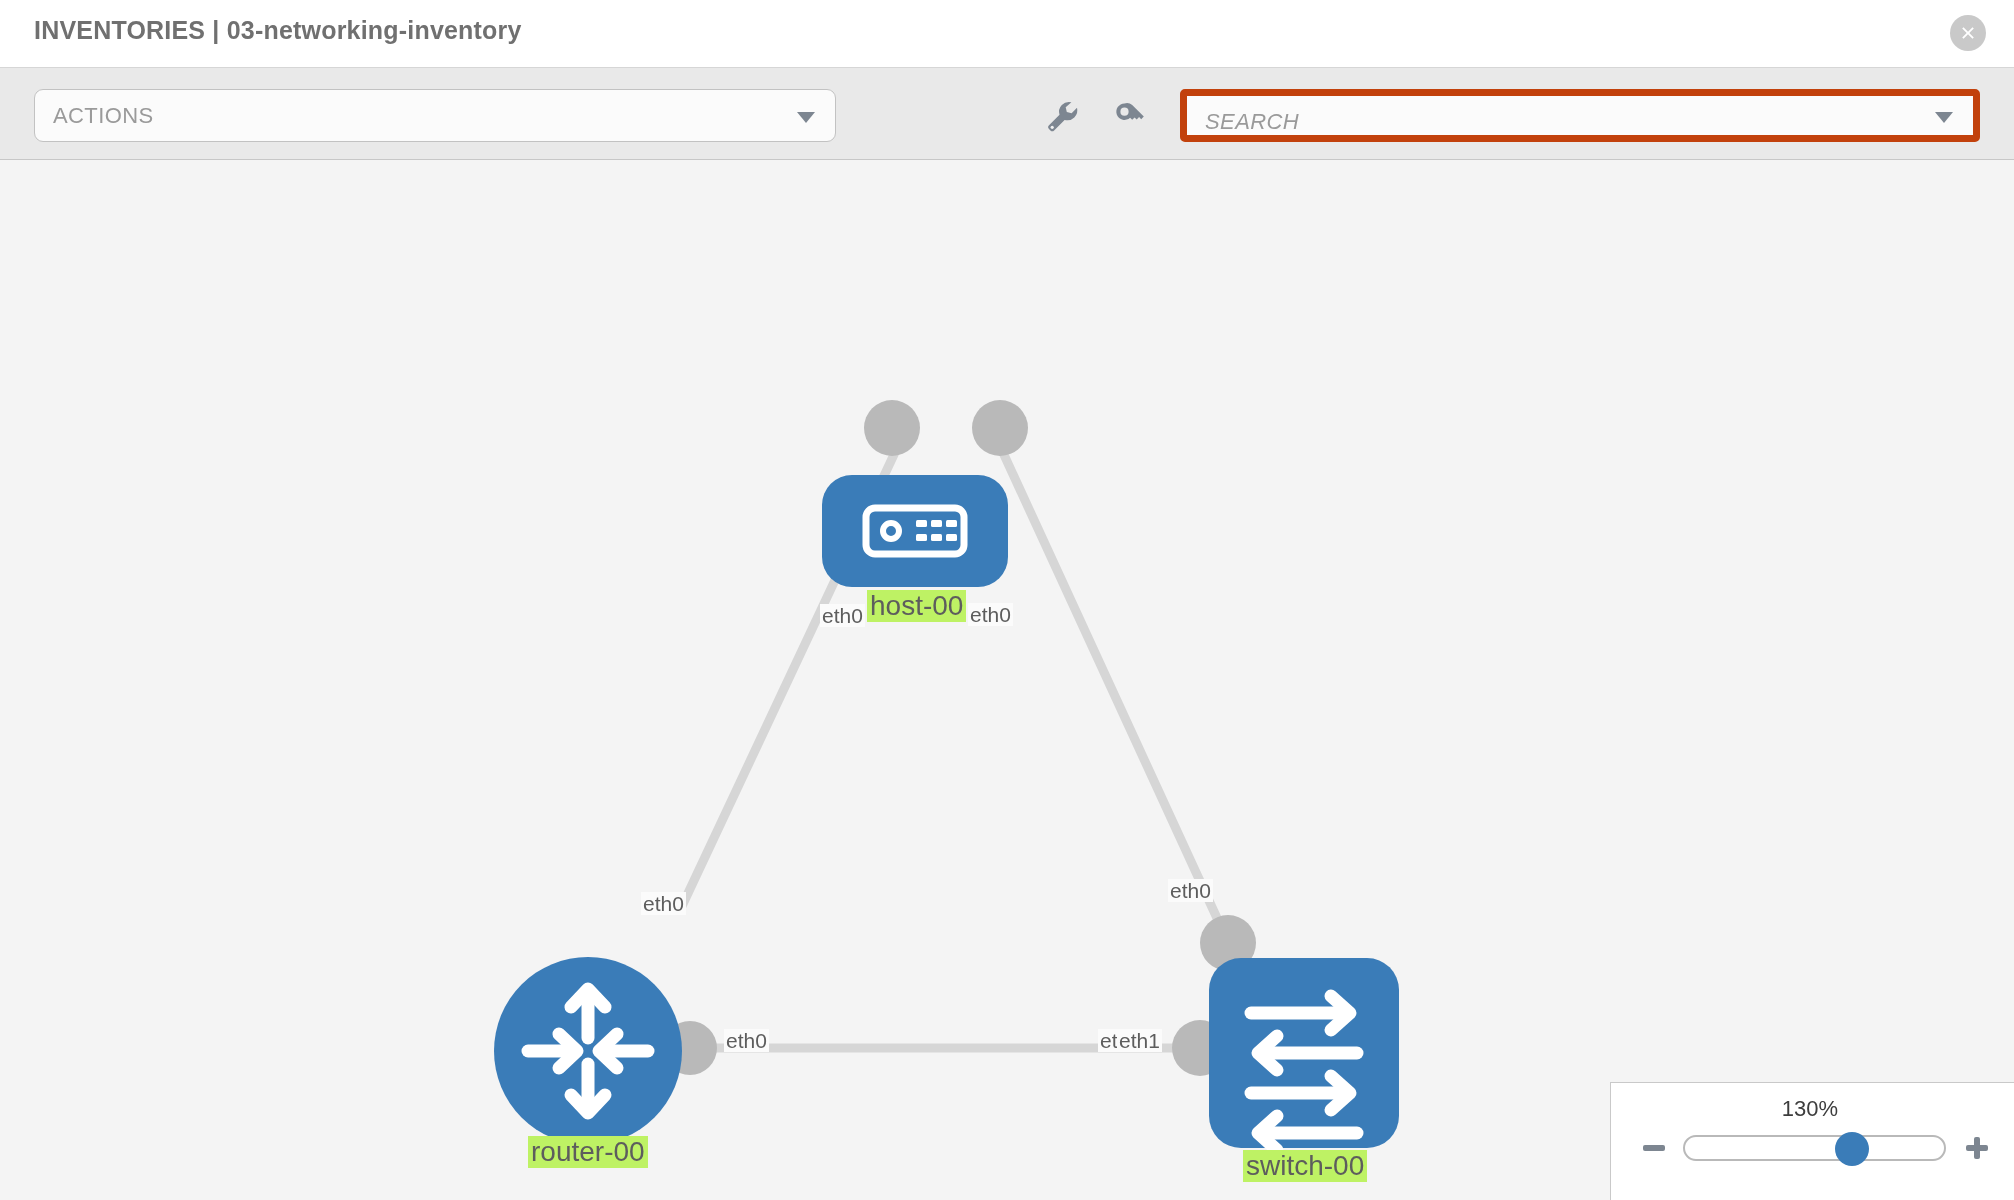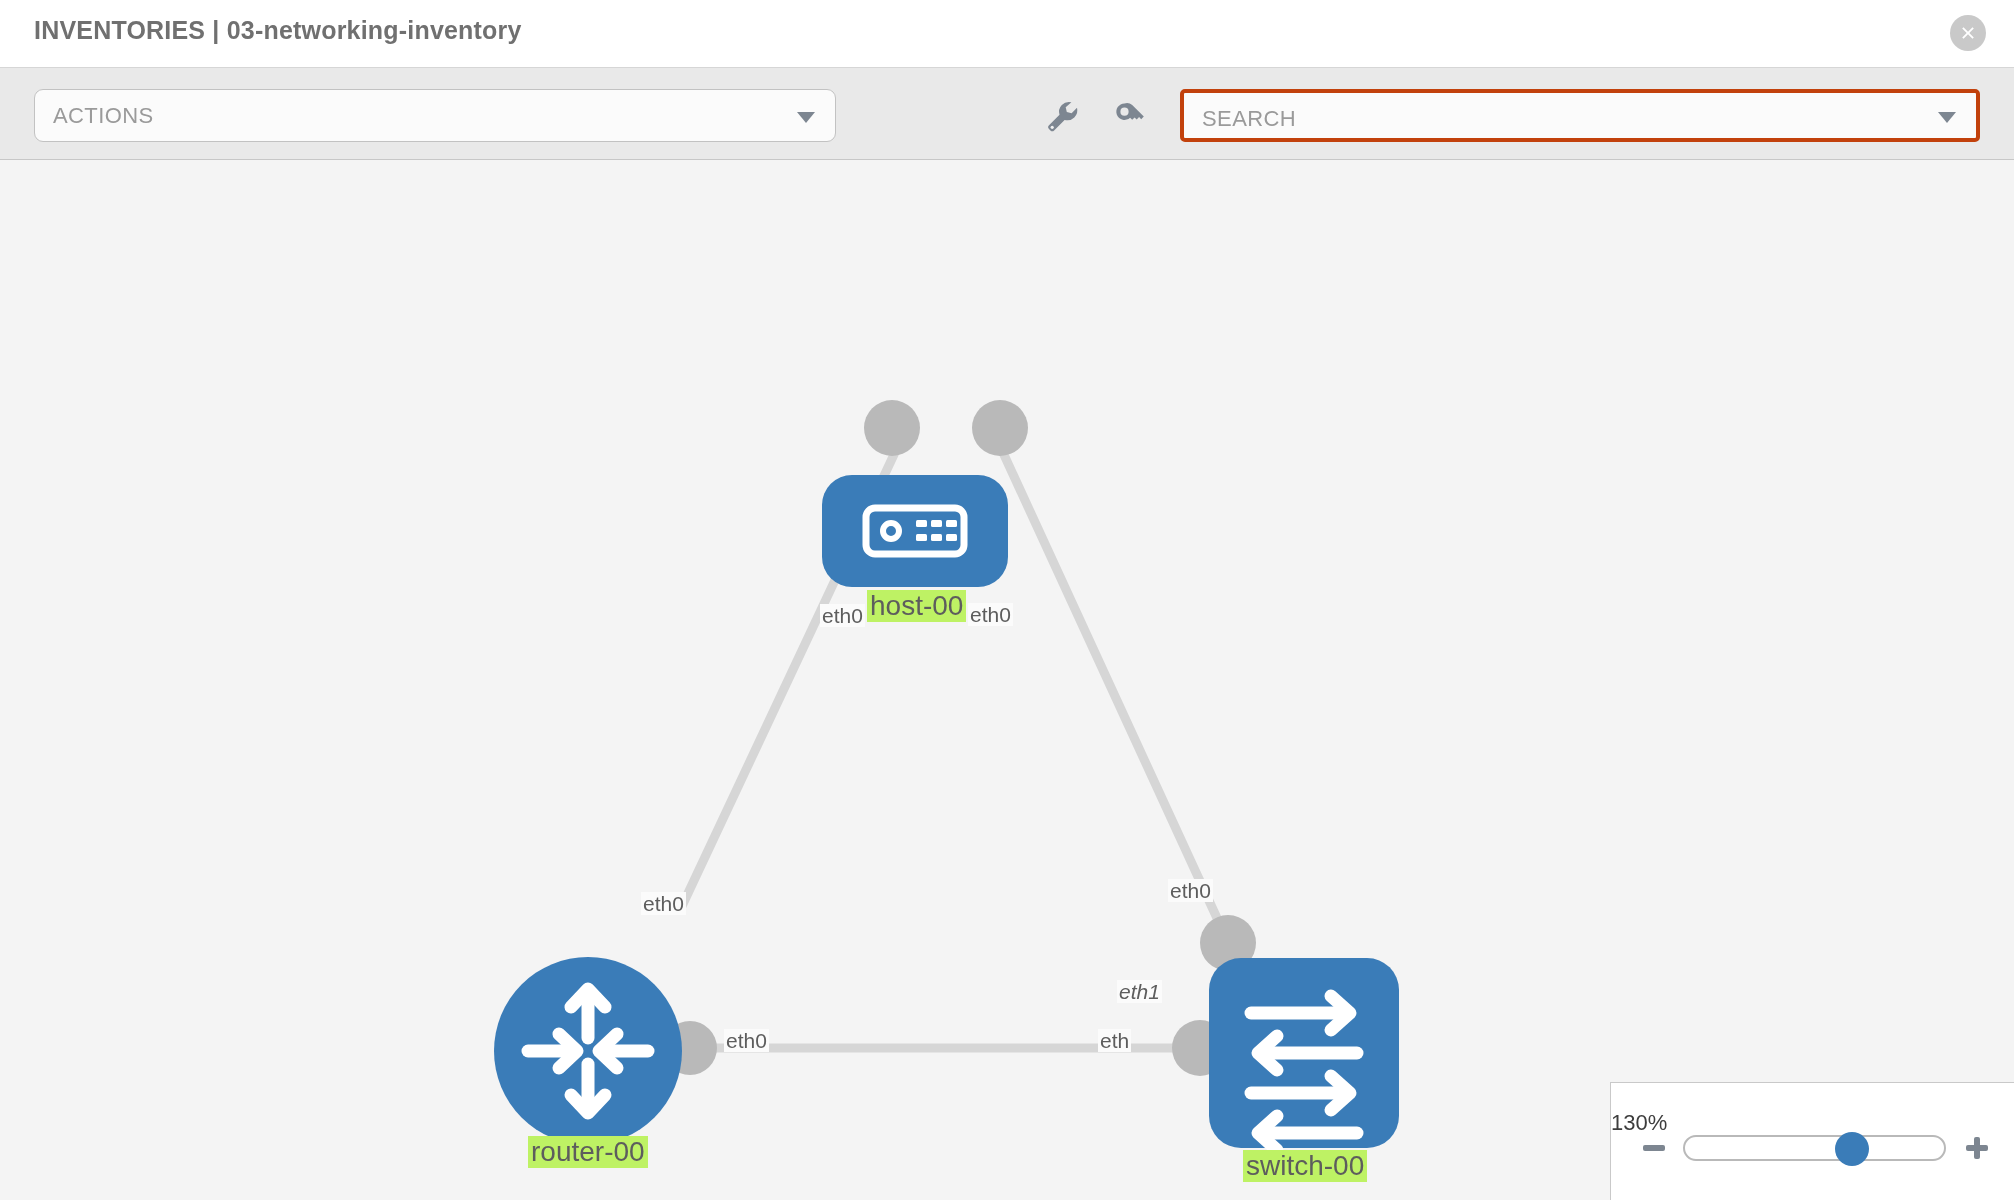--- a/index.html
+++ b/index.html
@@ -60,22 +60,23 @@
     width: 44px; height: 44px; cursor: pointer;
     display:flex; align-items:center; justify-content:center;
   }
   .tool-icon.wrench { left: 1040px; }
   .tool-icon.key    { left: 1107px; }
 
   .search-box {
     position: absolute; left: 1180px; top: 21px;
     width: 800px; height: 53px;
     background: #fbfbfb;
-    border: 4px solid #c2410c; border-radius: 5px;
+    border: 7px solid #c2410c; border-radius: 5px;
     cursor: text;
+    font-style: italic;
   }
   .search-box .label {
     position: absolute; left: 18px; top: 13px;
     font-size: 22px; color: #9a9a9a; letter-spacing: 0.4px;
   }
 
   
   .canvas {
     position: absolute; left: 0; top: 160px;
     width: 2014px; height: 1040px;
@@ -102,21 +103,21 @@
   
   .zoom-widget {
     position: absolute; right: 0; bottom: 0;
     width: 404px; height: 118px;
     background: #ffffff;
     border: 1px solid #c9c9c9;
     border-right: none; border-bottom: none;
   }
   .zoom-percent {
     position: absolute; left: 0; right: 5px; top: 13px;
-    text-align: left; font-size: 22px; color: #3d3d3d; margin-top: 14px;
+    text-align: center; font-size: 22px; color: #3d3d3d;
   }
   .zoom-minus, .zoom-plus {
     position: absolute; top: 48px;
     width: 34px; height: 34px; cursor: pointer;
     display:flex; align-items:center; justify-content:center;
   }
   .zoom-minus { left: 26px; }
   .zoom-plus  { right: 20px; }
   .zoom-track {
     position: absolute; left: 72px; top: 52px;
@@ -253,21 +254,21 @@
         </g>
       </g>
     </svg>
 
     <div class="edge-label" style="left:820px; top:444px;">eth0</div>
     <div class="edge-label" style="left:968px; top:443px;">eth0</div>
     <div class="edge-label" style="left:641px; top:732px;">eth0</div>
     <div class="edge-label" style="left:1168px; top:719px;">eth0</div>
     <div class="edge-label" style="left:724px; top:869px;">eth0</div>
     <div class="edge-label" style="left:1098px; top:869px;">eth</div>
-    <div class="edge-label" style="left:1117px; top:820px;font-style:italic;">eth1</div>
+    <div class="edge-label" style="left:1117px; top:869px;">eth1</div>
 
     <div class="node-label" style="left:867px; top:430px;">host-00</div>
     <div class="node-label" style="left:528px; top:976px;">router-00</div>
     <div class="node-label" style="left:1243px; top:990px;text-align:center;">switch-00</div>
 
     <div class="zoom-widget">
       <div class="zoom-percent">130%</div>
       <div class="zoom-minus">
         <svg width="30" height="30" viewBox="0 0 30 30" aria-hidden="true">
           <rect x="4" y="12" width="22" height="6" rx="2" fill="#7d8691"></rect>

